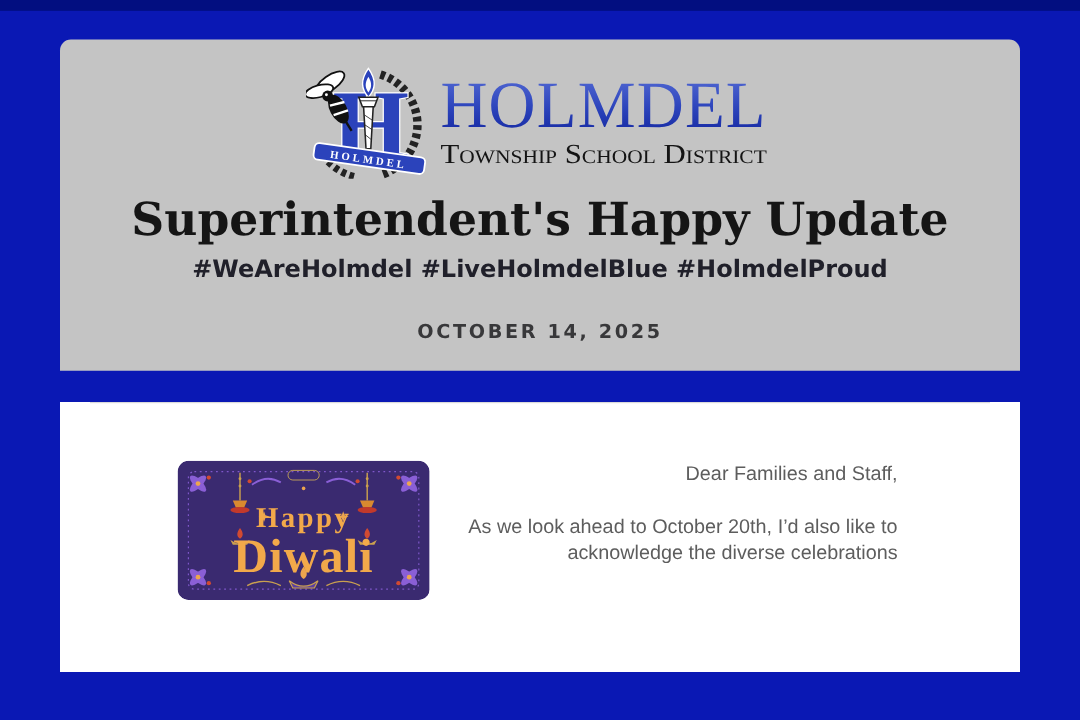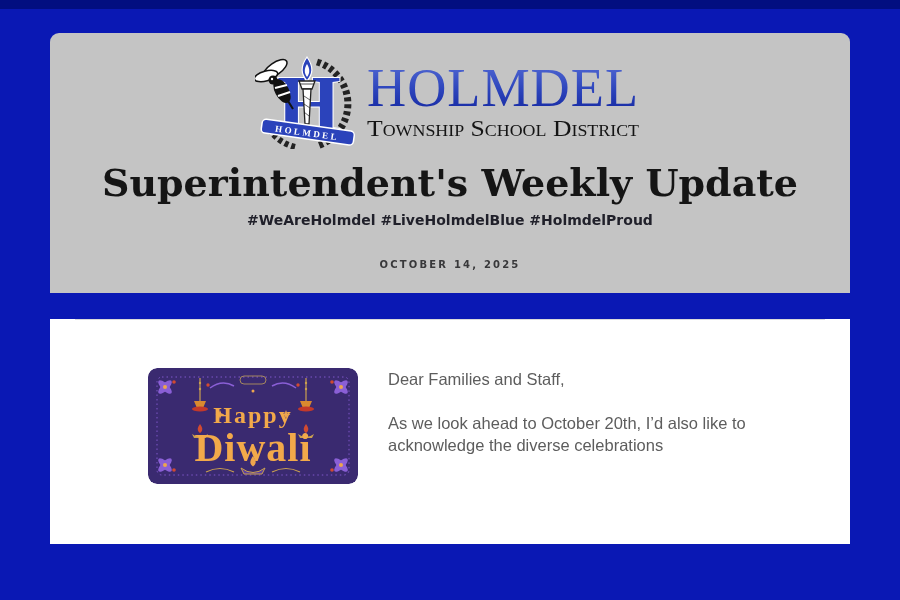--- a/index.html
+++ b/index.html
@@ -34,28 +34,28 @@
     font-family: "DejaVu Serif", "Liberation Serif", serif;
     font-weight: 700;
     font-size: 38px;
     line-height: 1.08;
     color: #151515;
   }
   .hashtags {
     margin-top: 9px;
     font-family: "DejaVu Sans", "Liberation Sans", sans-serif;
     font-weight: 700;
-    font-size: 14px;
+    font-size: 20px;
     color: #20202a;
   }
   .issue-date {
     margin-top: 31px;
     font-family: "DejaVu Sans", "Liberation Sans", sans-serif;
     font-weight: 700;
-    font-size: 10px;
+    font-size: 16px;
     letter-spacing: 2.2px;
     color: #38383a;
   }
 
   
   .content {
     background: #ffffff;
     padding-bottom: 60px;
   }
   .divider {
@@ -74,21 +74,21 @@
   .diwali-svg { display: block; border-radius: 9px; }
 
   .text-col {
     margin-left: 30px;
     width: 360px;
     font-family: "Liberation Sans", "DejaVu Sans", sans-serif;
     font-size: 16.5px;
     line-height: 22px;
     color: #5d5d5d;
   }
-  .text-col p { margin: 0 0 22px; }
+  .text-col p { margin: 0 0 22px; text-align: right; }
 
   .serif-svg-text { font-family: "Liberation Serif", "DejaVu Serif", serif; }
 </style>
 </head>
 <body>
 
 <div class="top-strip"></div>
 
 <div class="panel">
 
@@ -137,21 +137,21 @@
         <g transform="rotate(8 52 80)">
           <rect x="6" y="71" width="93" height="14" rx="4" fill="#2b43bb" stroke="#ffffff" stroke-width="1.5"></rect>
           <text x="52" y="82" text-anchor="middle" class="serif-svg-text" font-size="9" font-weight="bold" letter-spacing="2.5" fill="#ffffff">HOLMDEL</text>
         </g>
       </g>
 
       <text x="112" y="52" class="serif-svg-text" font-size="55" letter-spacing="1" fill="url(#wm)" textLength="272" lengthAdjust="spacingAndGlyphs">HOLMDEL</text>
       <text x="112" y="82" class="serif-svg-text" font-size="23" style="font-variant: small-caps;" fill="#141414" textLength="272" lengthAdjust="spacingAndGlyphs">Township School District</text>
     </svg>
 
-    <h1 class="page-title">Superintendent's Weekly Update</h1>
+    <h1 class="page-title">Superintendent's Happy Update</h1>
 
     <div class="hashtags">#WeAreHolmdel #LiveHolmdelBlue #HolmdelProud</div>
 
     <div class="issue-date">OCTOBER 14, 2025</div>
   </div>
 
   <div class="content">
     <hr class="divider">
 
     <div class="row">

